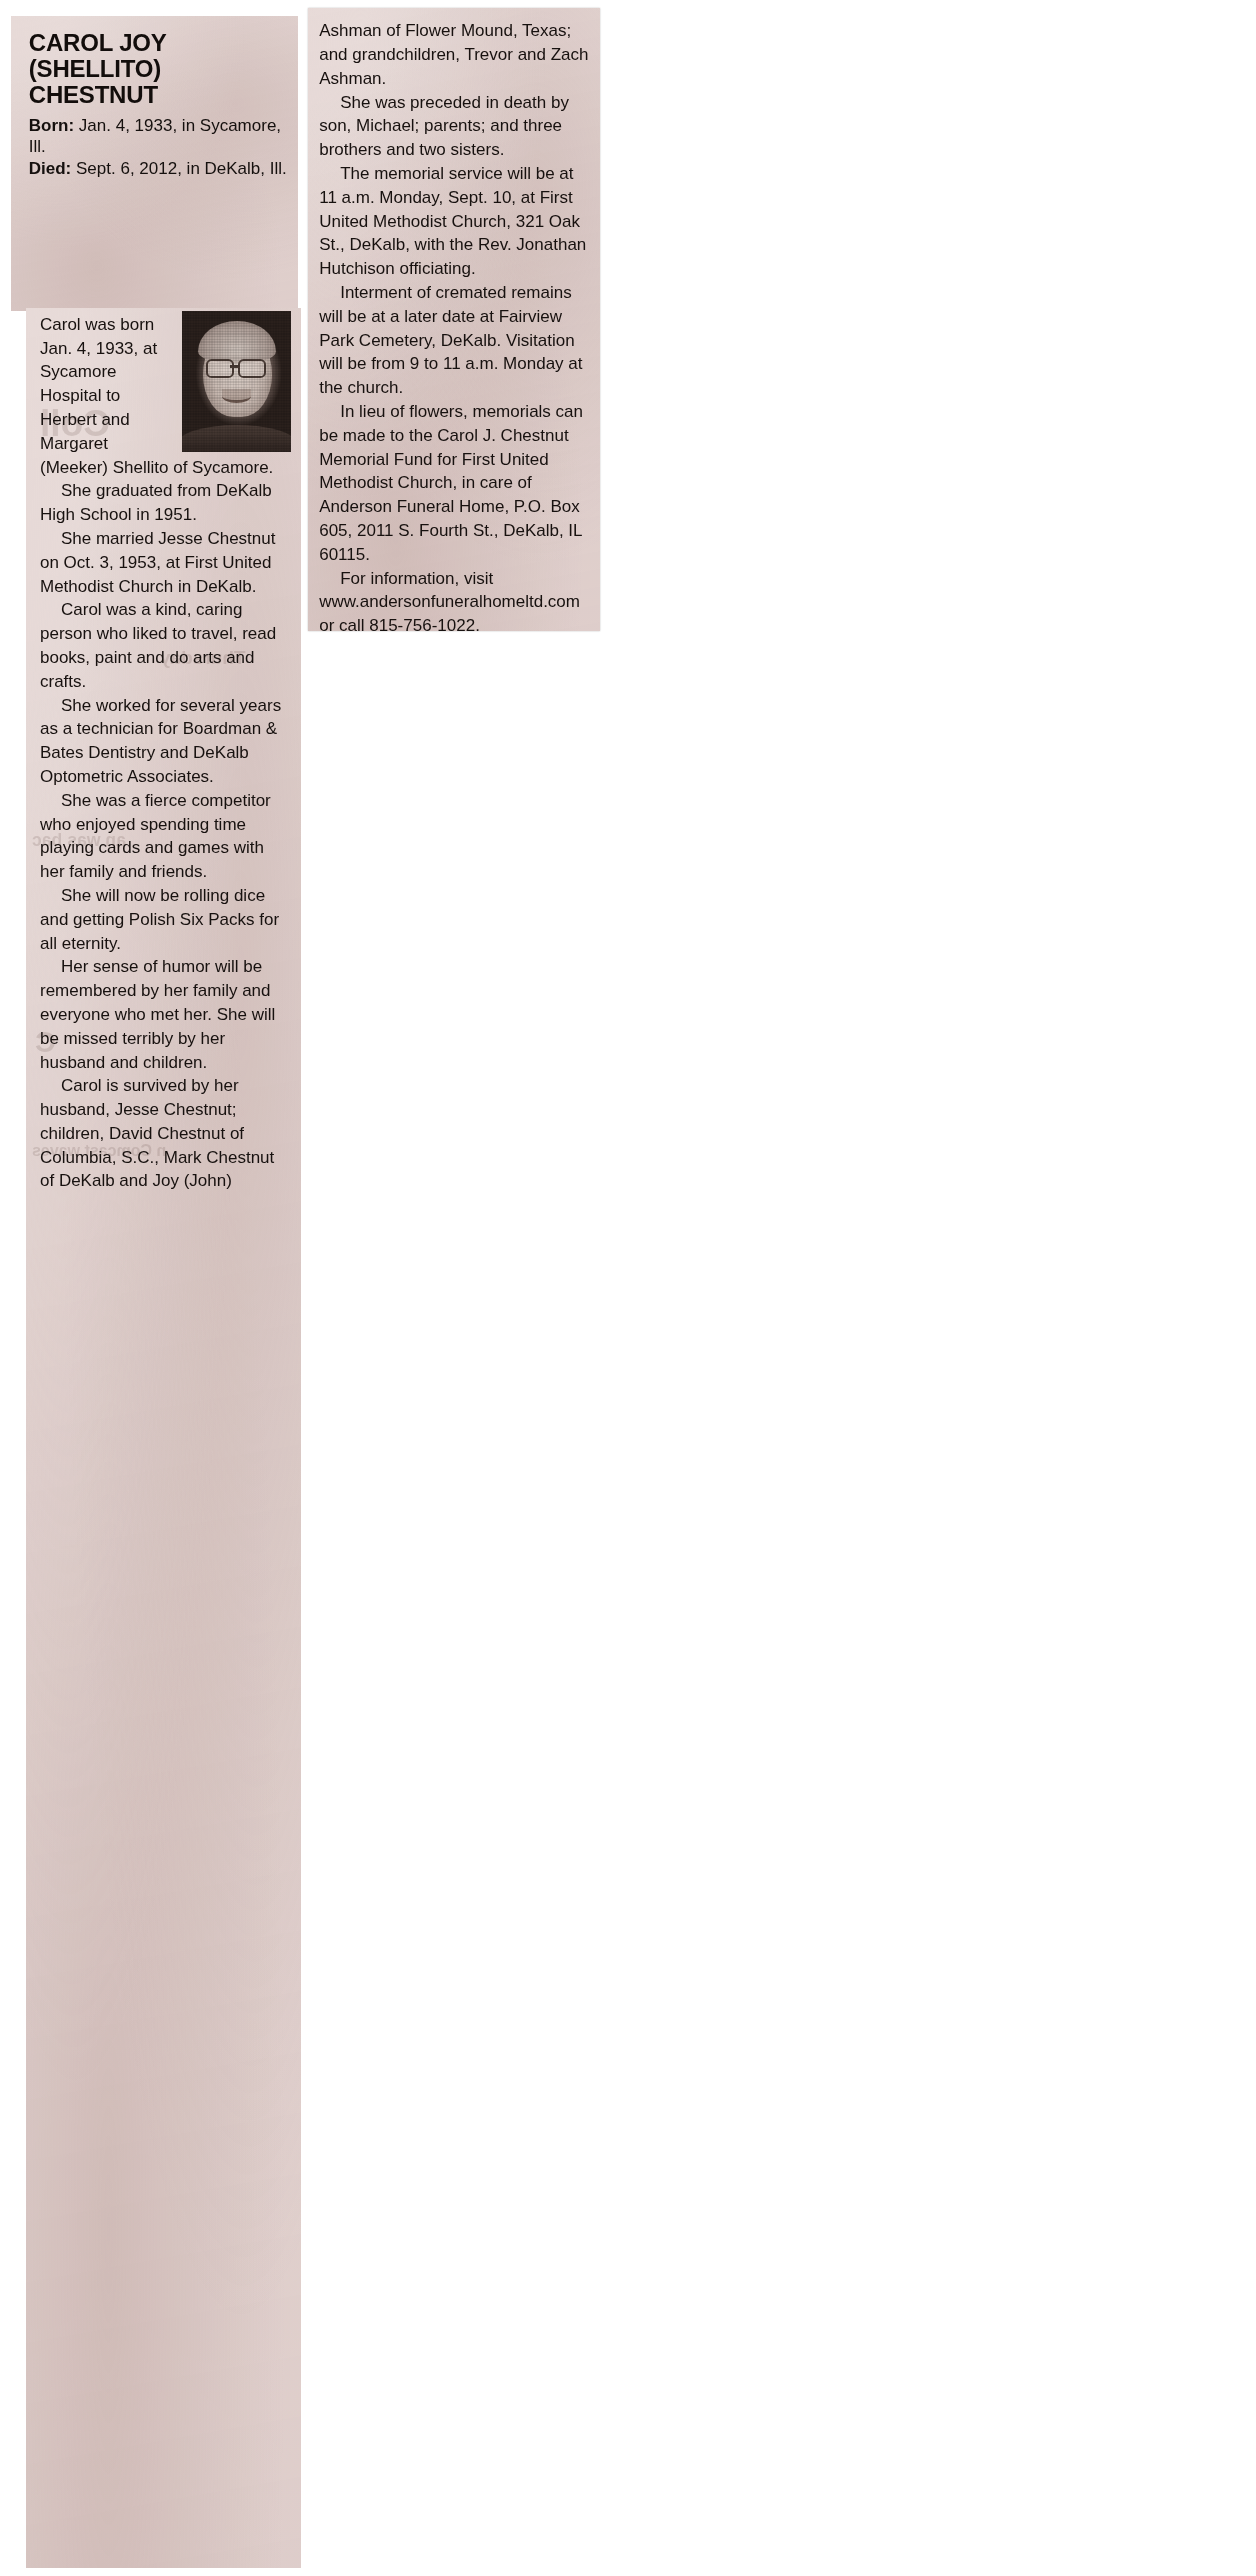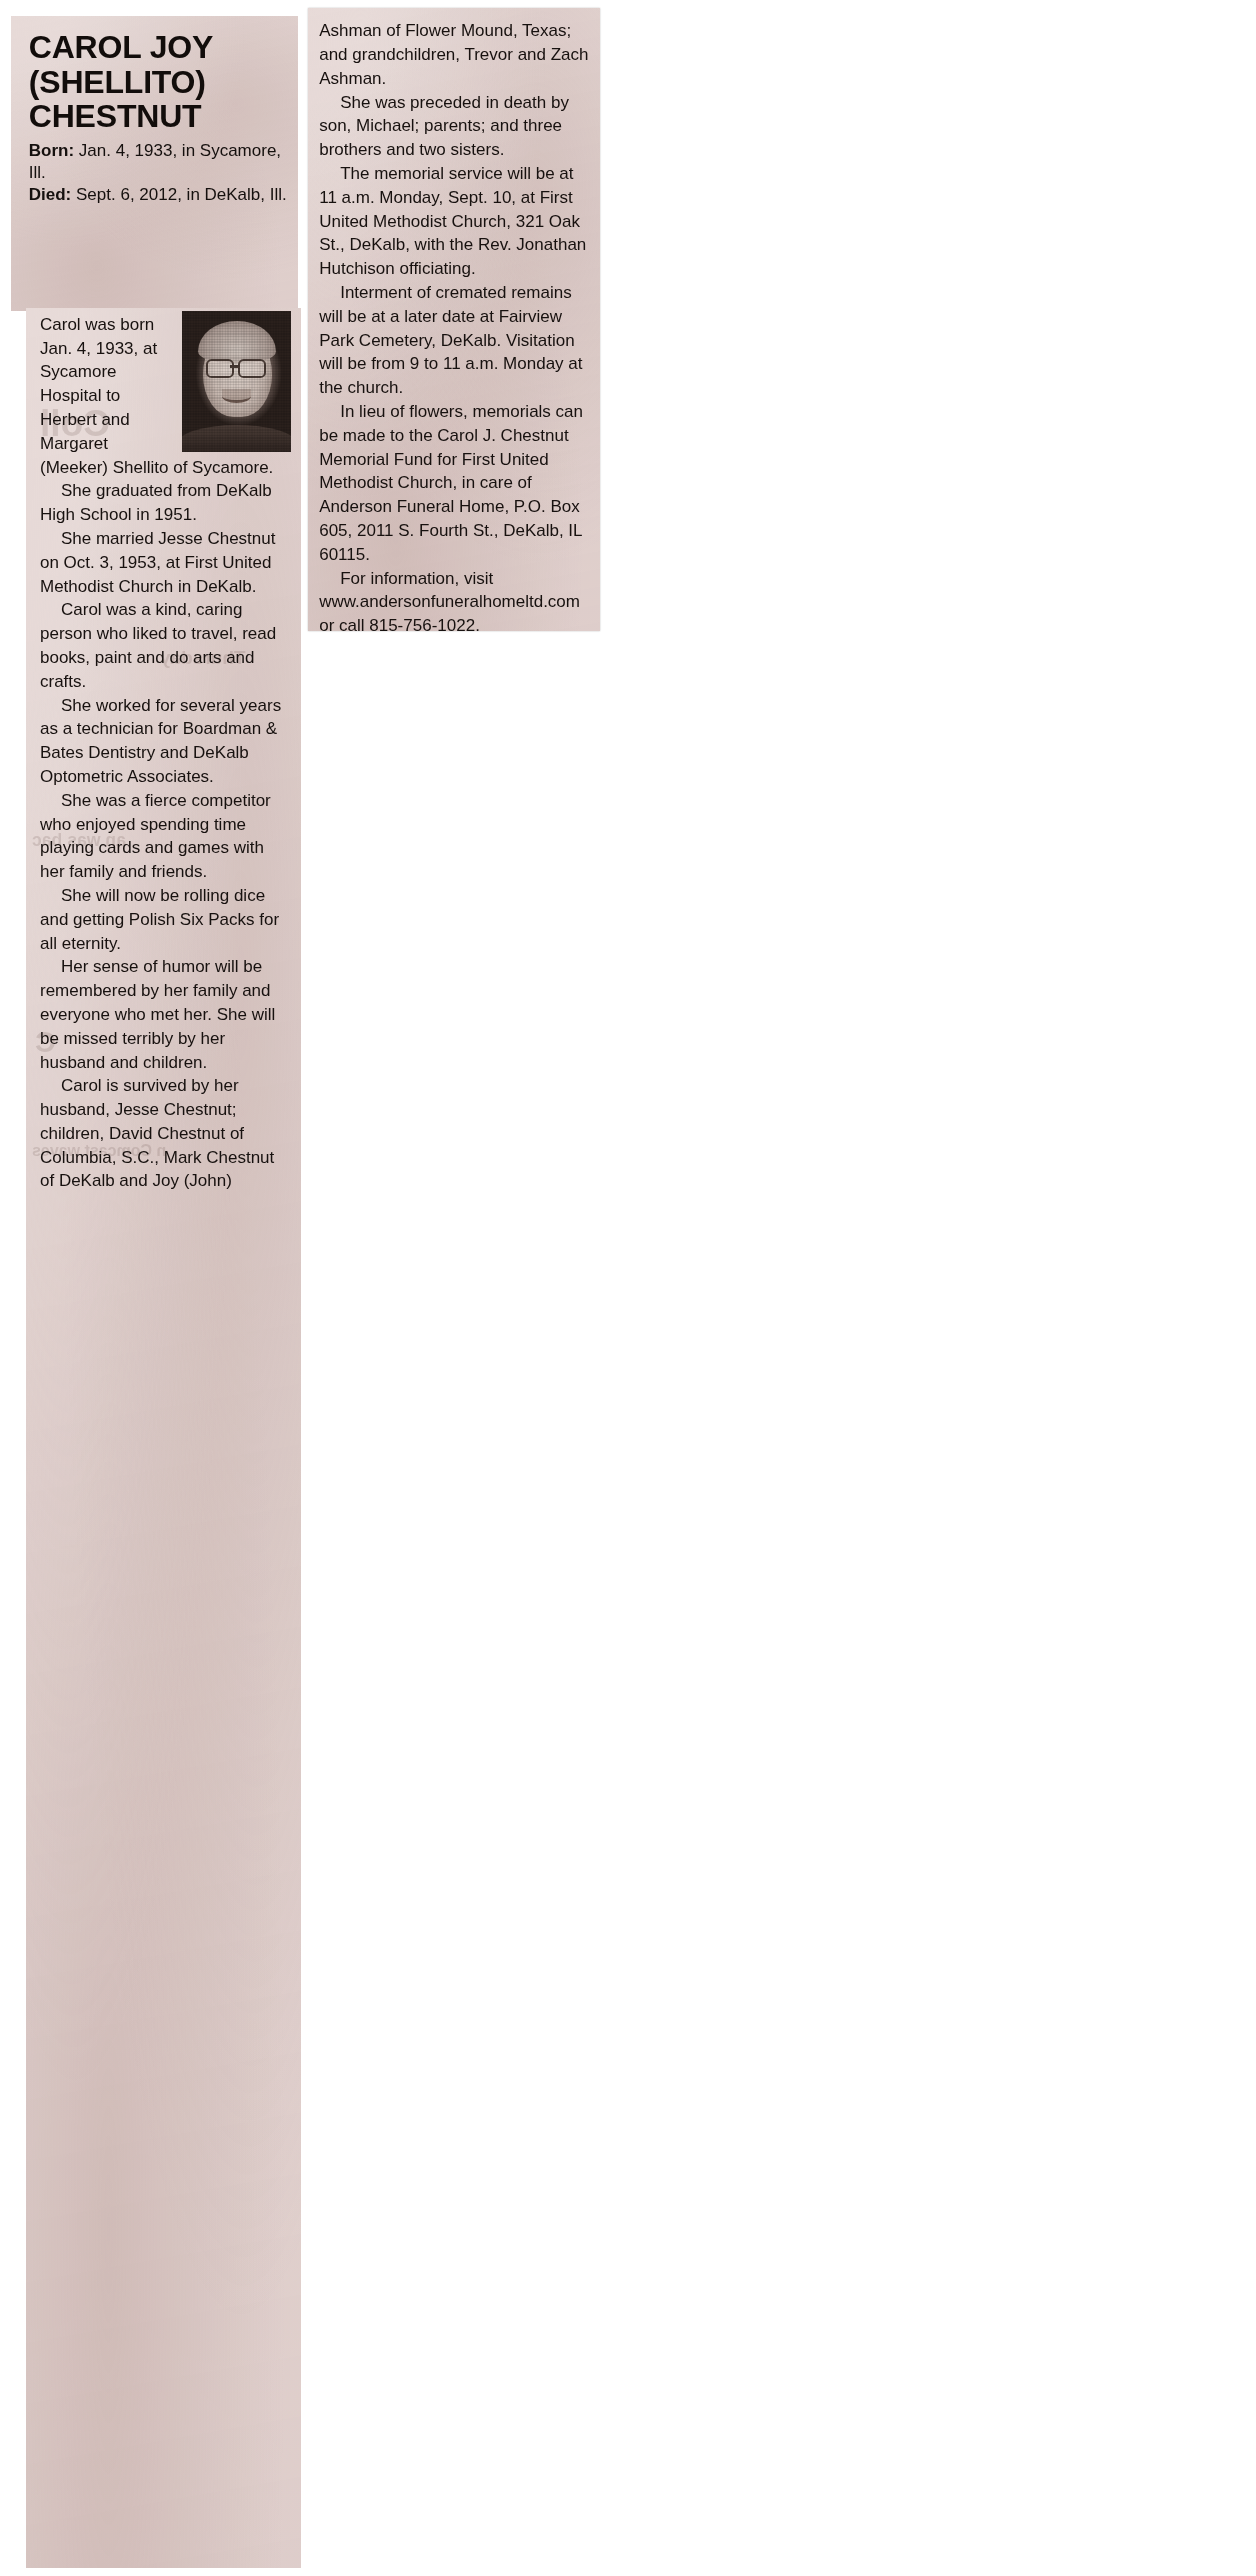--- a/index.html
+++ b/index.html
@@ -59,21 +59,21 @@
 
   .col-inner {
     position: relative;
     z-index: 2;
     padding: 0;
   }
 
   h1.headline {
     font-family: "Liberation Sans", sans-serif;
     font-weight: bold;
-    font-size: 32px;
+    font-size: 24px;
     line-height: 1.08;
     letter-spacing: -0.2px;
     margin: 0;
     padding: 0;
     color: #120d0b;
   }
 
   .born-died {
     font-size: 17px;
     line-height: 1.28;

